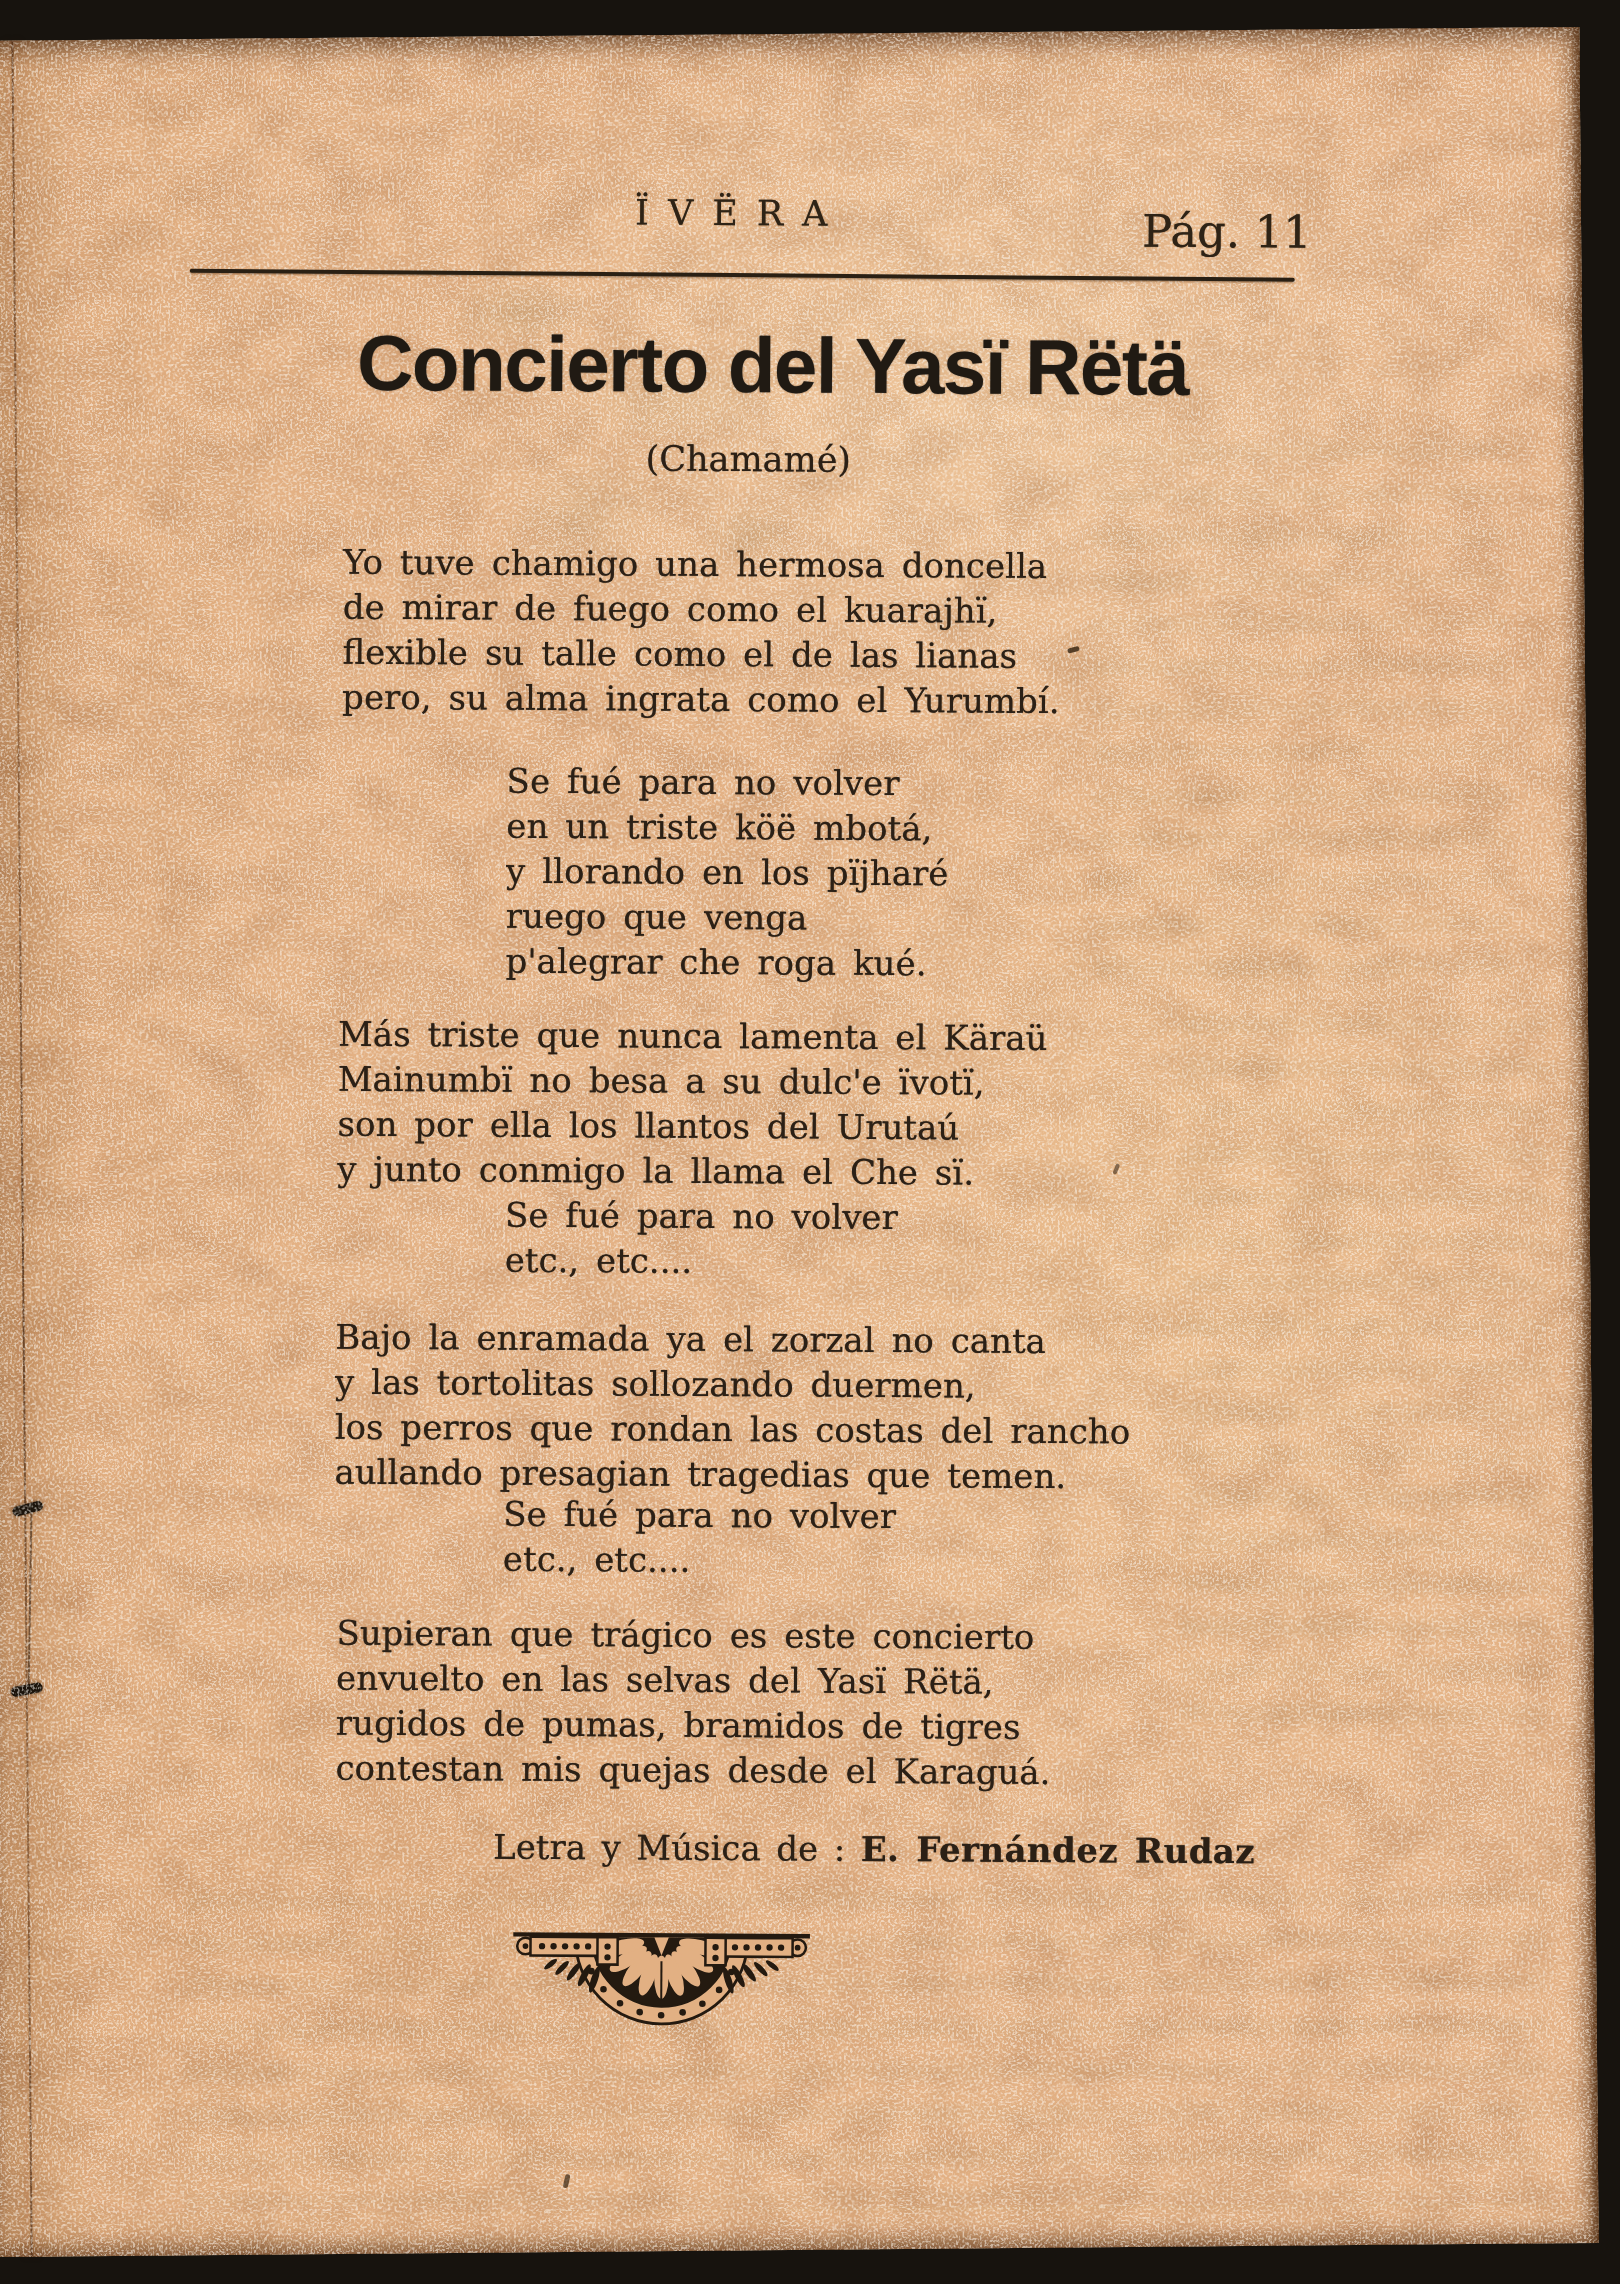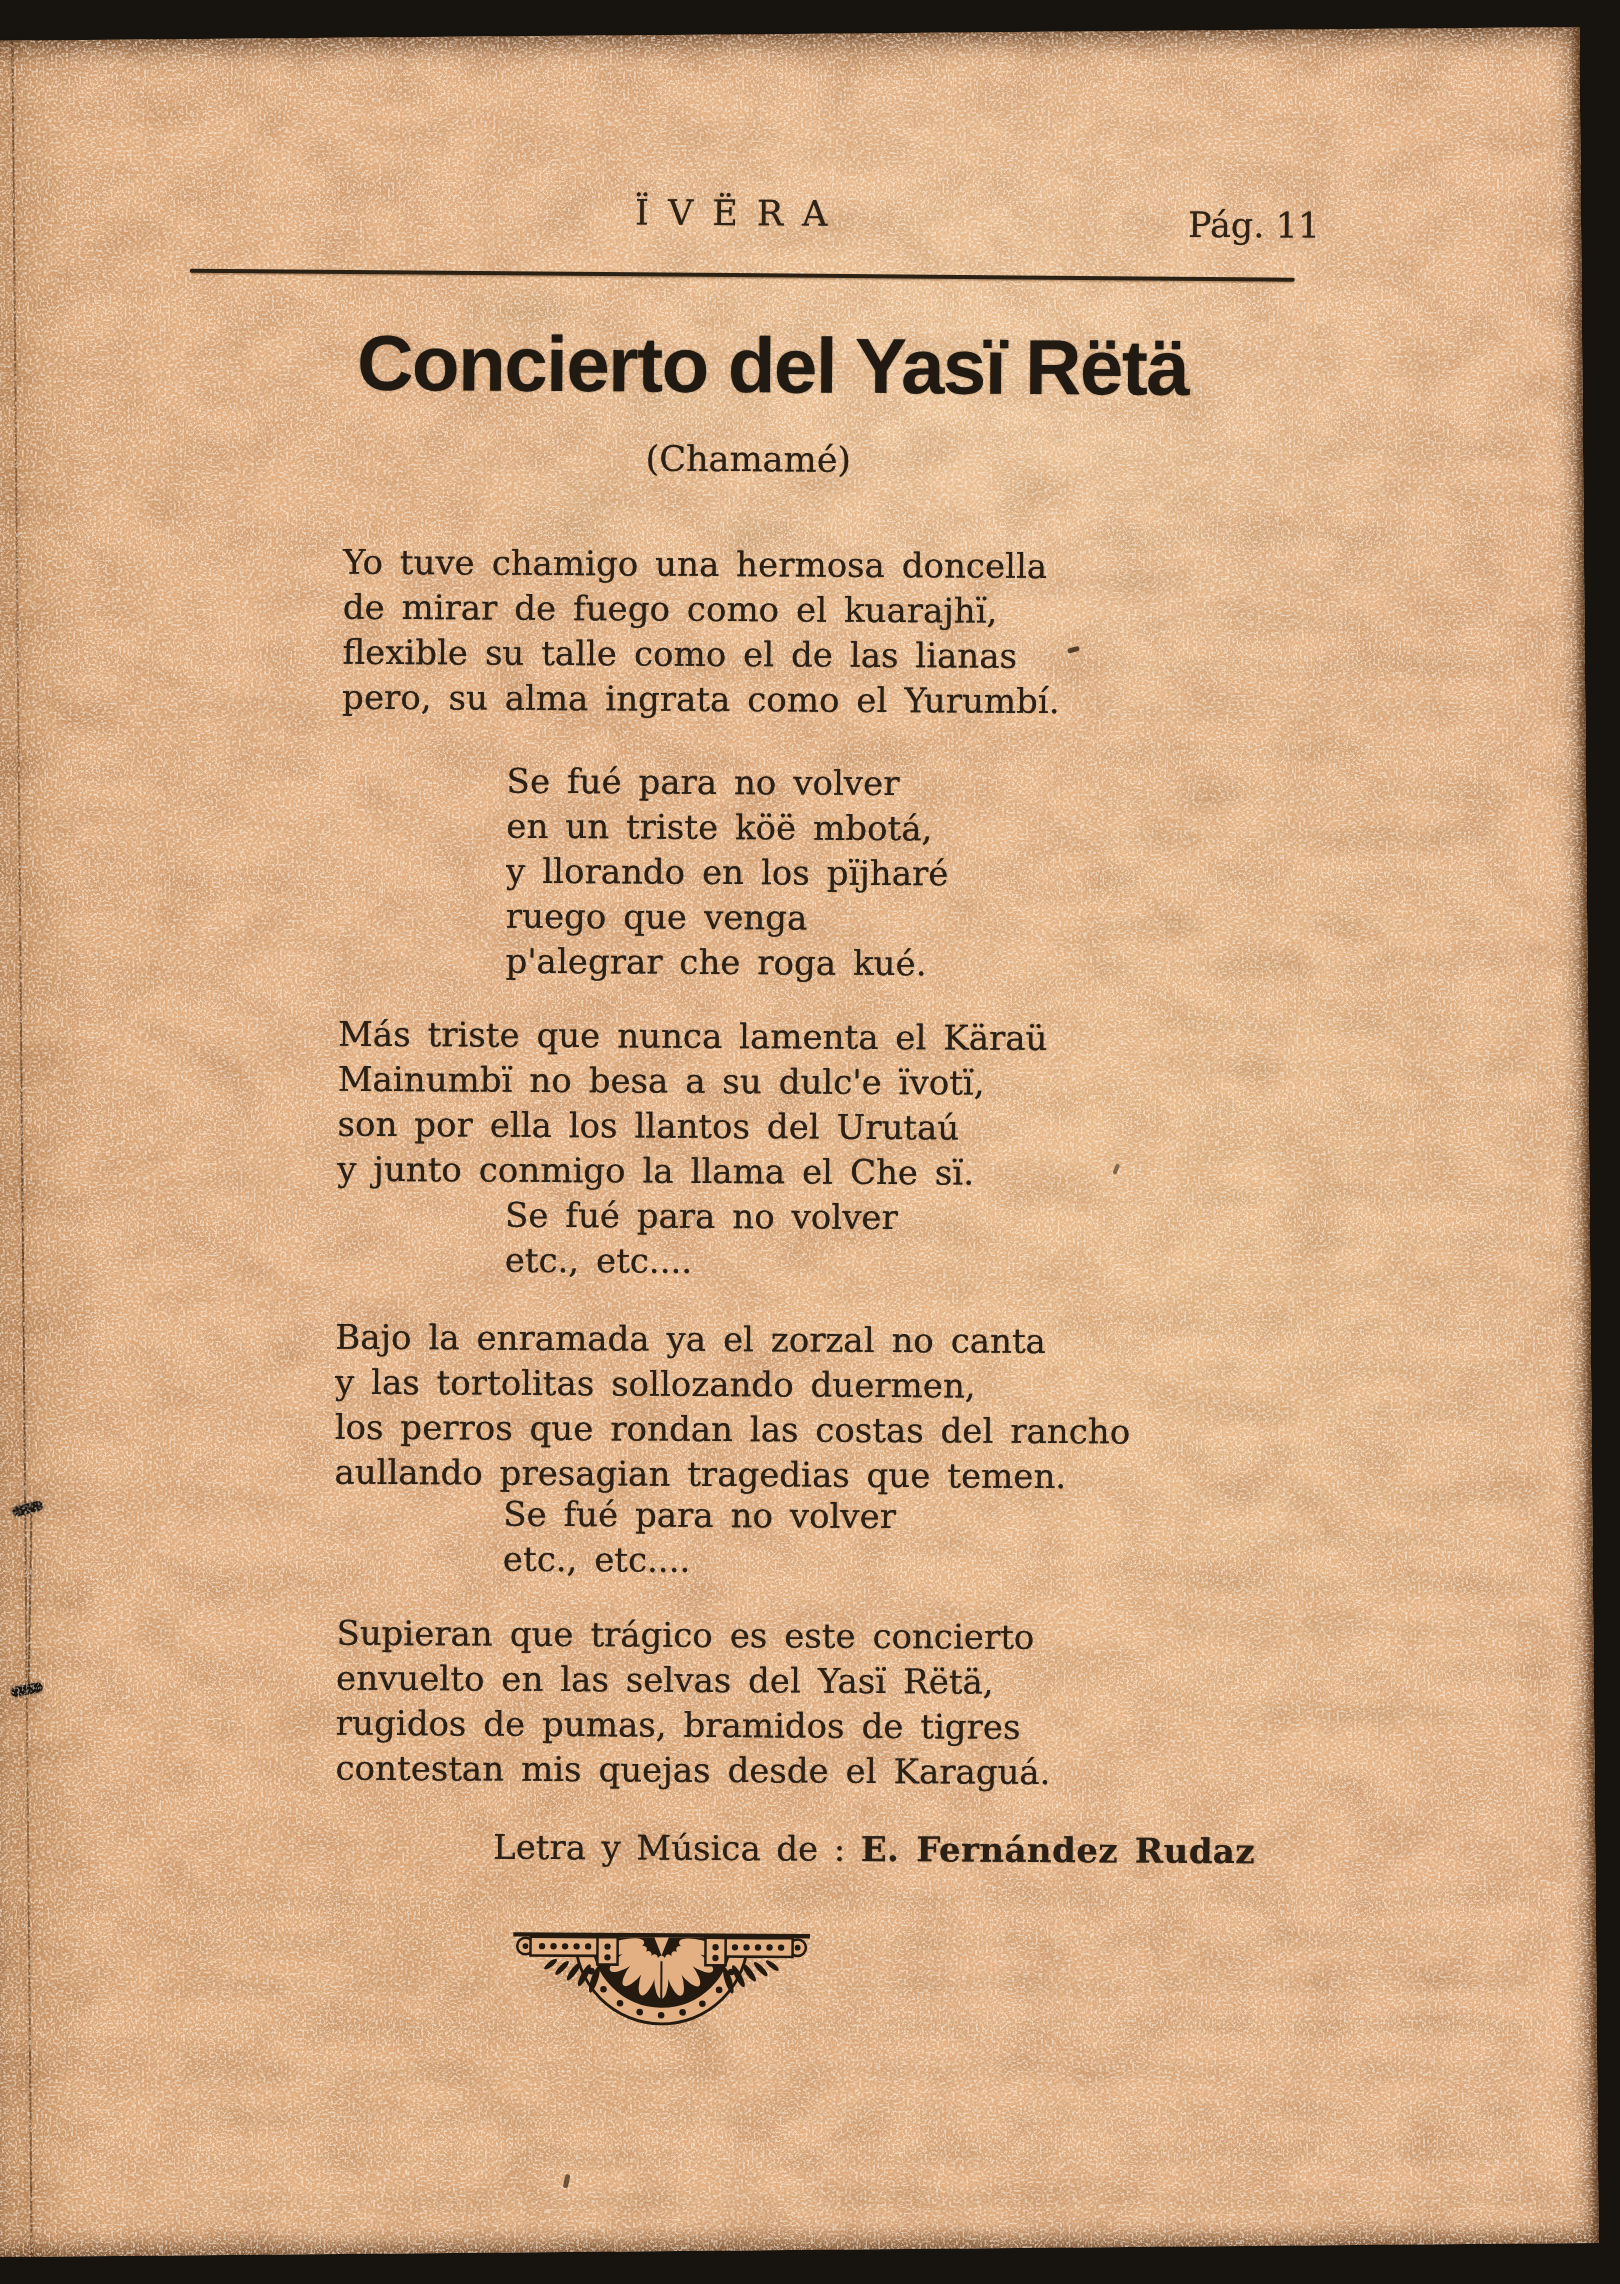--- a/index.html
+++ b/index.html
@@ -57,21 +57,21 @@
       radial-gradient(66px 44px at 75% 80%, rgba(100,108,66,.55), rgba(100,108,66,0) 70%);}
   .g-right{left:1201px;top:987px;width:368px;height:707px;transform:rotate(.6deg);}
   .g-bottom{left:199px;top:1857px;width:1363px;height:346px;transform:rotate(.3deg);opacity:.08;}
   .g-mid{left:1120px;top:413px;width:413px;height:560px;opacity:.05;}
   
   .content{position:absolute;inset:0;transform:rotate(0.35deg);transform-origin:221px 236px;
     color:#2b2016;}
   .content .txt{text-shadow:0 0 1px rgba(40,25,10,.75);}
   .journal{position:absolute;left:635px;top:190px;font-size:35px;letter-spacing:19px;
     color:#2e2316;}
-  .pagenum{position:absolute;left:1142px;top:199px;font-size:35px;color:#2e2316;margin-left:46px;}
+  .pagenum{position:absolute;left:1142px;top:199px;font-size:45px;color:#2e2316;}
   .rule{position:absolute;left:190px;top:270px;width:1105px;height:3.7px;background:#2a2014;
     border-radius:2.2px;transform:rotate(.12deg);box-shadow:0 1.5px 1.5px rgba(80,45,18,.35);}
   .title{position:absolute;left:0;top:317px;width:1547px;text-align:center;
     font-family:"Liberation Sans", sans-serif;font-weight:bold;font-size:78px;
     letter-spacing:-1.5px;color:#201a13;text-shadow:0 0 1.5px rgba(32,24,14,.6);}
   .subtitle{position:absolute;left:647px;top:436px;font-size:35px;color:#2b2016;}
   .stanza{position:absolute;font-size:34px;line-height:45px;word-spacing:.18em;white-space:nowrap;}
   .pos-s1{left:345px;top:539px;}
   .pos-r1{left:510px;top:757px;}
   .pos-s2{left:343px;top:1011px;}

